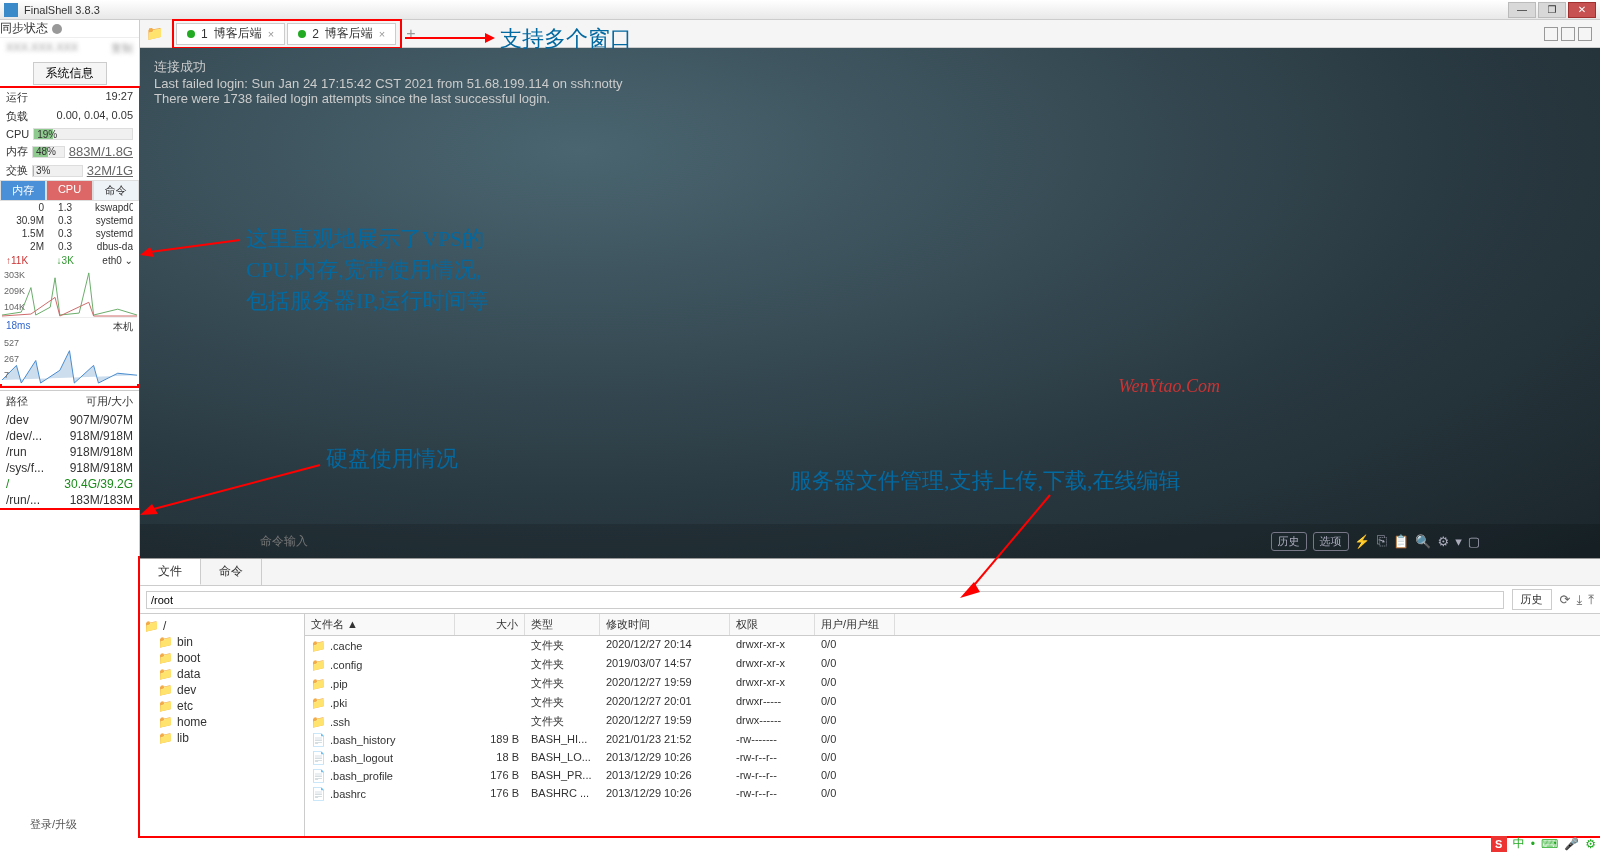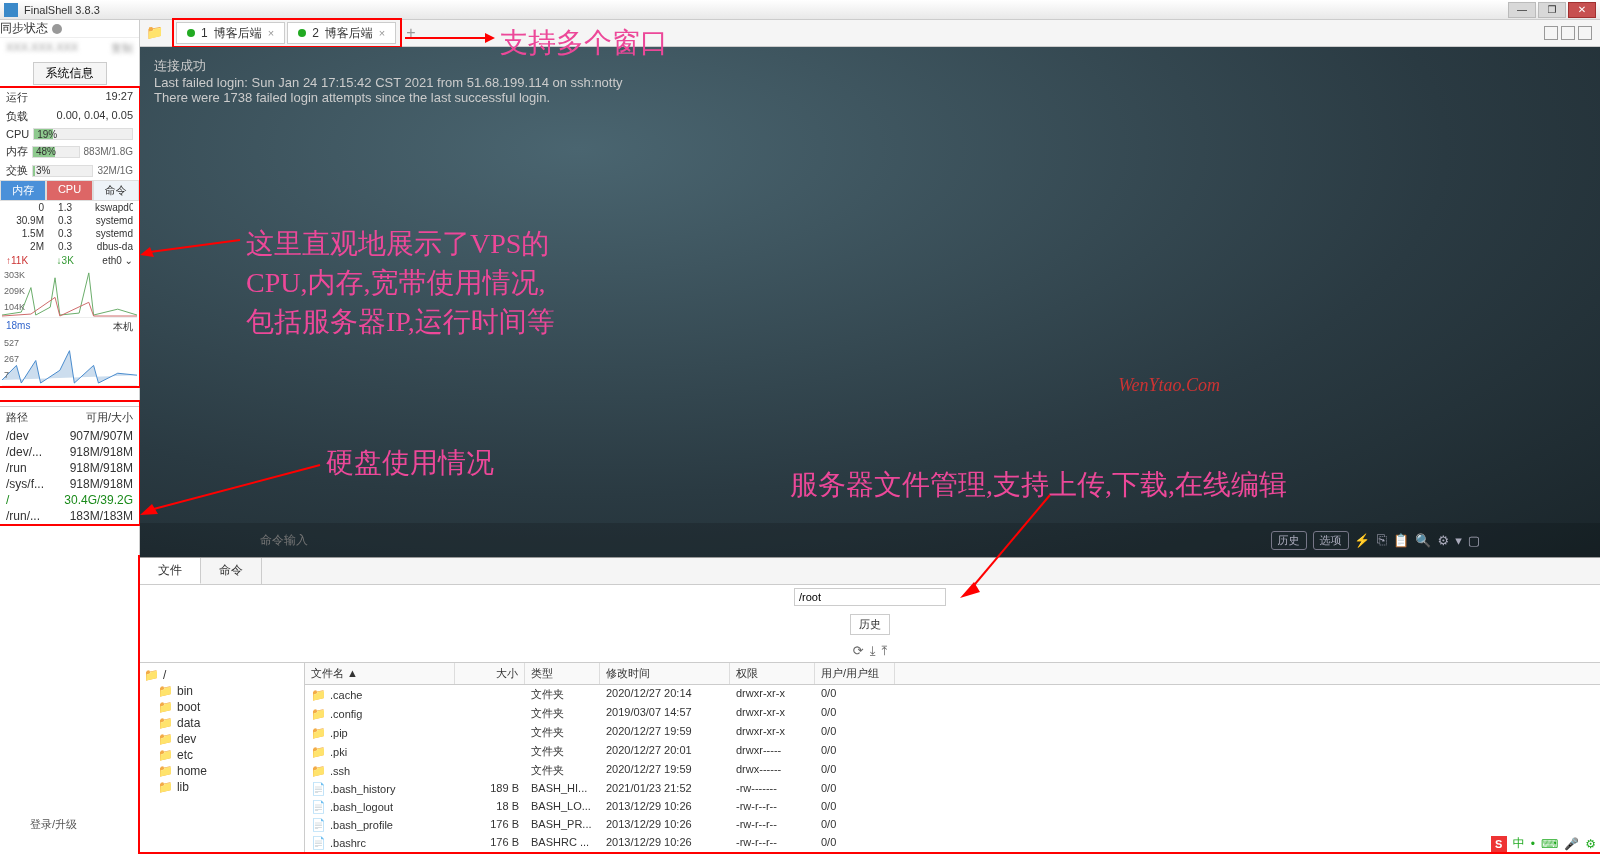--- a/index.html
+++ b/index.html
@@ -18,21 +18,21 @@
 .sync { display:flex; align-items:center; font-size:12px; border-bottom:1px solid #eee; }
 .sync .dot { width:10px; height:10px; background:#999; border-radius:50%; margin-left:4px; }
 .ipline { display:flex; justify-content:space-between; padding:3px 6px; font-size:11px; color:#999; filter:blur(2px); }
 .sysbtn { margin:3px auto; padding:2px 12px; border:1px solid #ccc; background:#f5f5f5; font-size:12px; display:block; cursor:pointer; }
 
 .statline { padding:2px 6px; font-size:11px; display:flex; justify-content:space-between; }
 .barcell { display:flex; align-items:center; gap:4px; padding:2px 6px; font-size:11px; }
 .barcell .meter { flex:1; height:12px; background:#f0f0f0; border:1px solid #ddd; position:relative; display:flex; align-items:center; }
 .barcell .meter .fill { background:#8ec98e; height:100%; }
 .barcell .meter .txt { position:absolute; left:3px; font-size:10px; }
-.barcell .extra { font-size:10px; color:#666; }
+.barcell .extra { font-size:13px; color:#666;text-decoration:underline; }
 
 .proc-tabs { display:flex; font-size:11px; }
 .proc-tabs div { flex:1; text-align:center; padding:2px; background:#eef3f8; border:1px solid #ddd; }
 .proc-tabs div.active { background:#d66; color:#fff; }
 .proc-tabs div.mem { background:#4a90d9; color:#fff; }
 .proc-row { display:flex; justify-content:space-between; padding:1px 6px; font-size:10px; }
 .proc-row span:first-child { width:38px; text-align:right; }
 .proc-row span:nth-child(2) { width:28px; text-align:right; }
 .proc-row span:last-child { flex:1; text-align:right; padding-left:23px; overflow:hidden; white-space:nowrap; }
 
@@ -64,28 +64,28 @@
 
 .watermark { position:absolute; right:380px; top:320px; color:#cc3333; font-size:18px; font-family:serif; font-style:italic;margin-top:8px; }
 
 .cmdbar { height:34px; background:rgba(0,0,0,0.15); display:flex; align-items:center; padding:0 120px 0 120px; position:absolute; bottom:0; left:0; right:0; }
 .cmdbar .inp { background:transparent; border:none; color:#778; font-size:12px; }
 .cmdbar .tools { margin-left:auto; display:flex; align-items:center; gap:6px; color:#aab; font-size:12px; }
 .cmdbar .tools .bt { border:1px solid #778; padding:1px 6px; border-radius:3px; font-size:11px; cursor:pointer; }
 .cmdbar .tools .ic { font-size:13px; cursor:pointer; }
 .cmdbar .tools .bolt { color:#7c7; }
 
-.ann { position:absolute; color:#ec4899; font-size:28px; font-family:"Microsoft YaHei"; pointer-events:none; }
+.ann { position:absolute; color:#0369a1; font-size:22px; font-family:"Microsoft YaHei"; pointer-events:none; }
 .arrow-svg { position:absolute; pointer-events:none; }
 
 .fm { flex:1; display:flex; flex-direction:column; border-top:1px solid #999; }
 .fm-tabs { display:flex; background:#f5f5f5; border-bottom:1px solid #ccc; }
 .fm-tabs div { padding:4px 18px; font-size:12px; border-right:1px solid #ccc; cursor:pointer; }
 .fm-tabs div.active { background:#fff; border-bottom:1px solid #fff; }
-.fm-path { display:flex; align-items:center; padding:3px 6px; gap:8px; border-bottom:1px solid #ccc;flex-direction:column; }
+.fm-path { display:flex; align-items:center; padding:3px 6px; gap:8px; border-bottom:1px solid #ccc; }
 .fm-path input { flex:1; border:1px solid #ccc; padding:2px 4px; font-size:11px; background:#fff; }
 .fm-path .hist { border:1px solid #ccc; padding:2px 8px; font-size:11px; cursor:pointer; }
 .fm-path .icons { display:flex; gap:6px; color:#666; font-size:13px; }
 .fm-body { flex:1; display:flex; overflow:hidden; }
 .tree { width:165px; border-right:1px solid #ccc; padding:4px; font-size:12px; overflow:hidden; }
 .tree-item { padding:1px 0 1px 14px; display:flex; align-items:center; gap:4px; cursor:pointer; }
 .tree-item.root { padding-left:0; }
 .tree-item .fico { color:#f0c060; }
 .files { flex:1; overflow:hidden; }
 .fhead { display:flex; border-bottom:1px solid #ccc; background:#f9f9f9; font-size:11px; }
@@ -209,21 +209,21 @@
       </div>
       <div class="graph">
         <span class="yt" style="top:2px">527</span>
         <span class="yt" style="top:18px">267</span>
         <span class="yt" style="top:34px">7</span>
         <svg viewBox="0 0 140 50" preserveAspectRatio="none">
             <polyline points="0,45 15,30 20,48 35,25 40,48 60,35 70,15 75,48 95,30 100,48 120,38 140,40" fill="#cde" stroke="#48c" stroke-width="1"></polyline>
           </svg>
       </div>
     </div>
-    <div class="redbox" style="margin-top:16px">
+    <div class="redbox" style="margin-top:0">
       <div class="disk-head">
         <span>路径</span>
         <span>可用/大小</span>
       </div>
       <div id="disks">
           <div class="disk-row">
             <span>/dev</span>
             <span>907M/907M</span>
           </div>
           <div class="disk-row">

